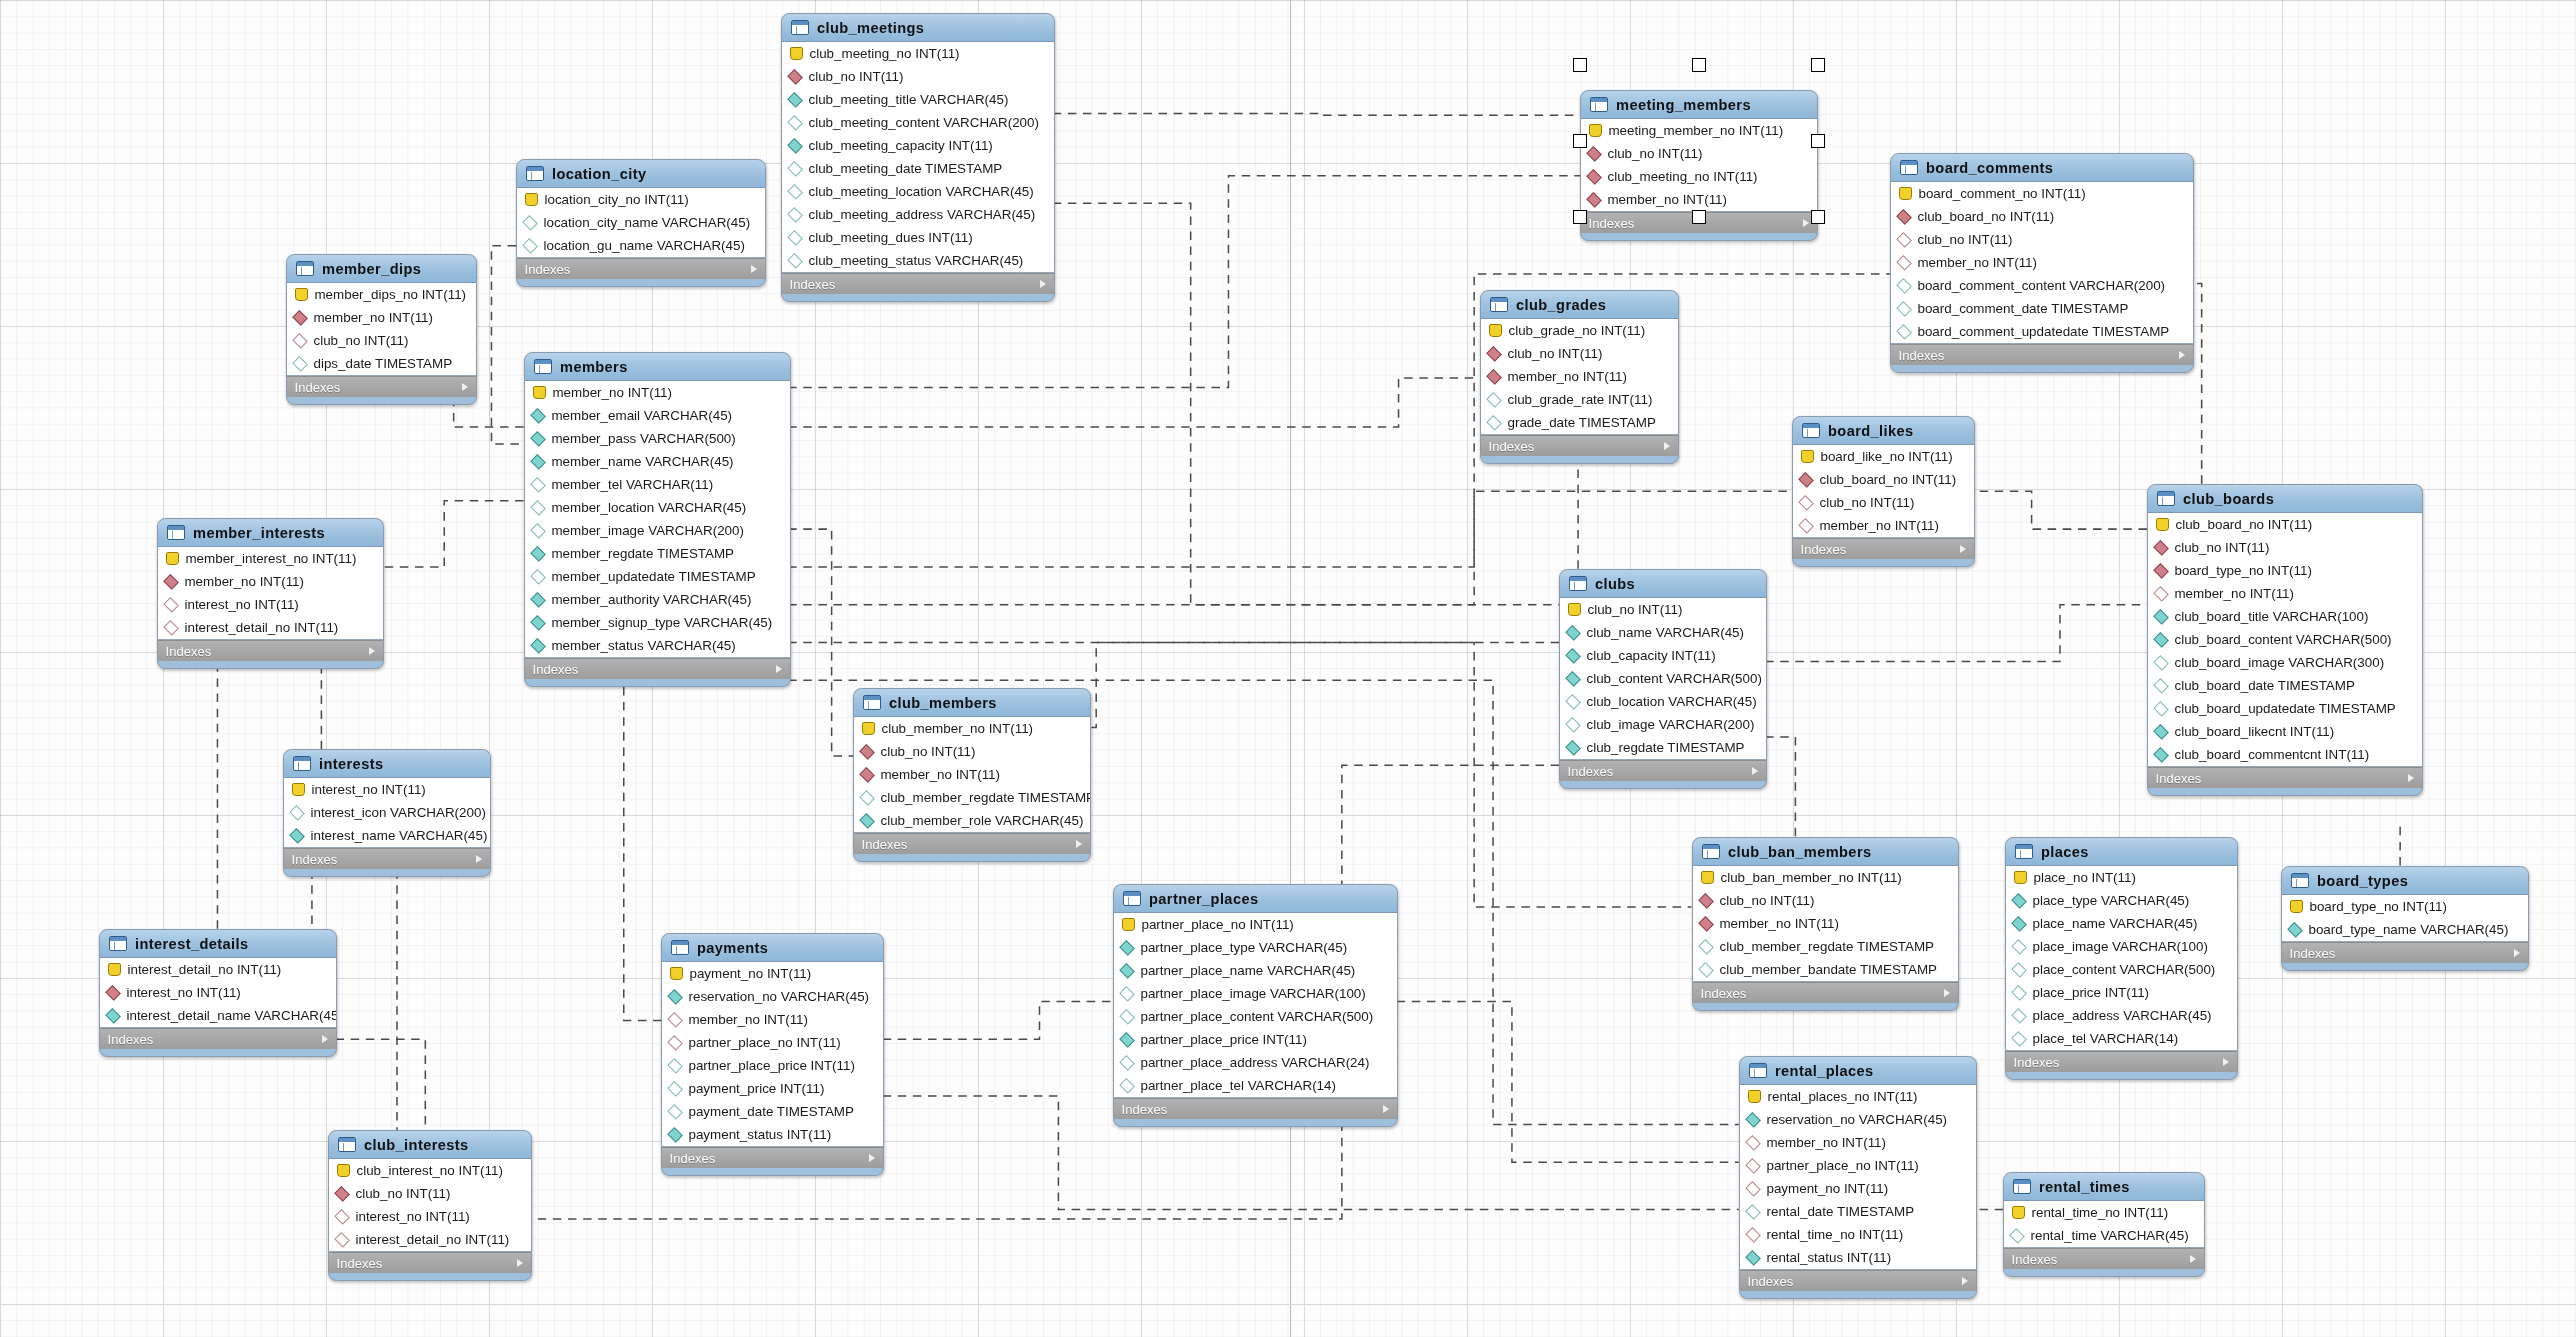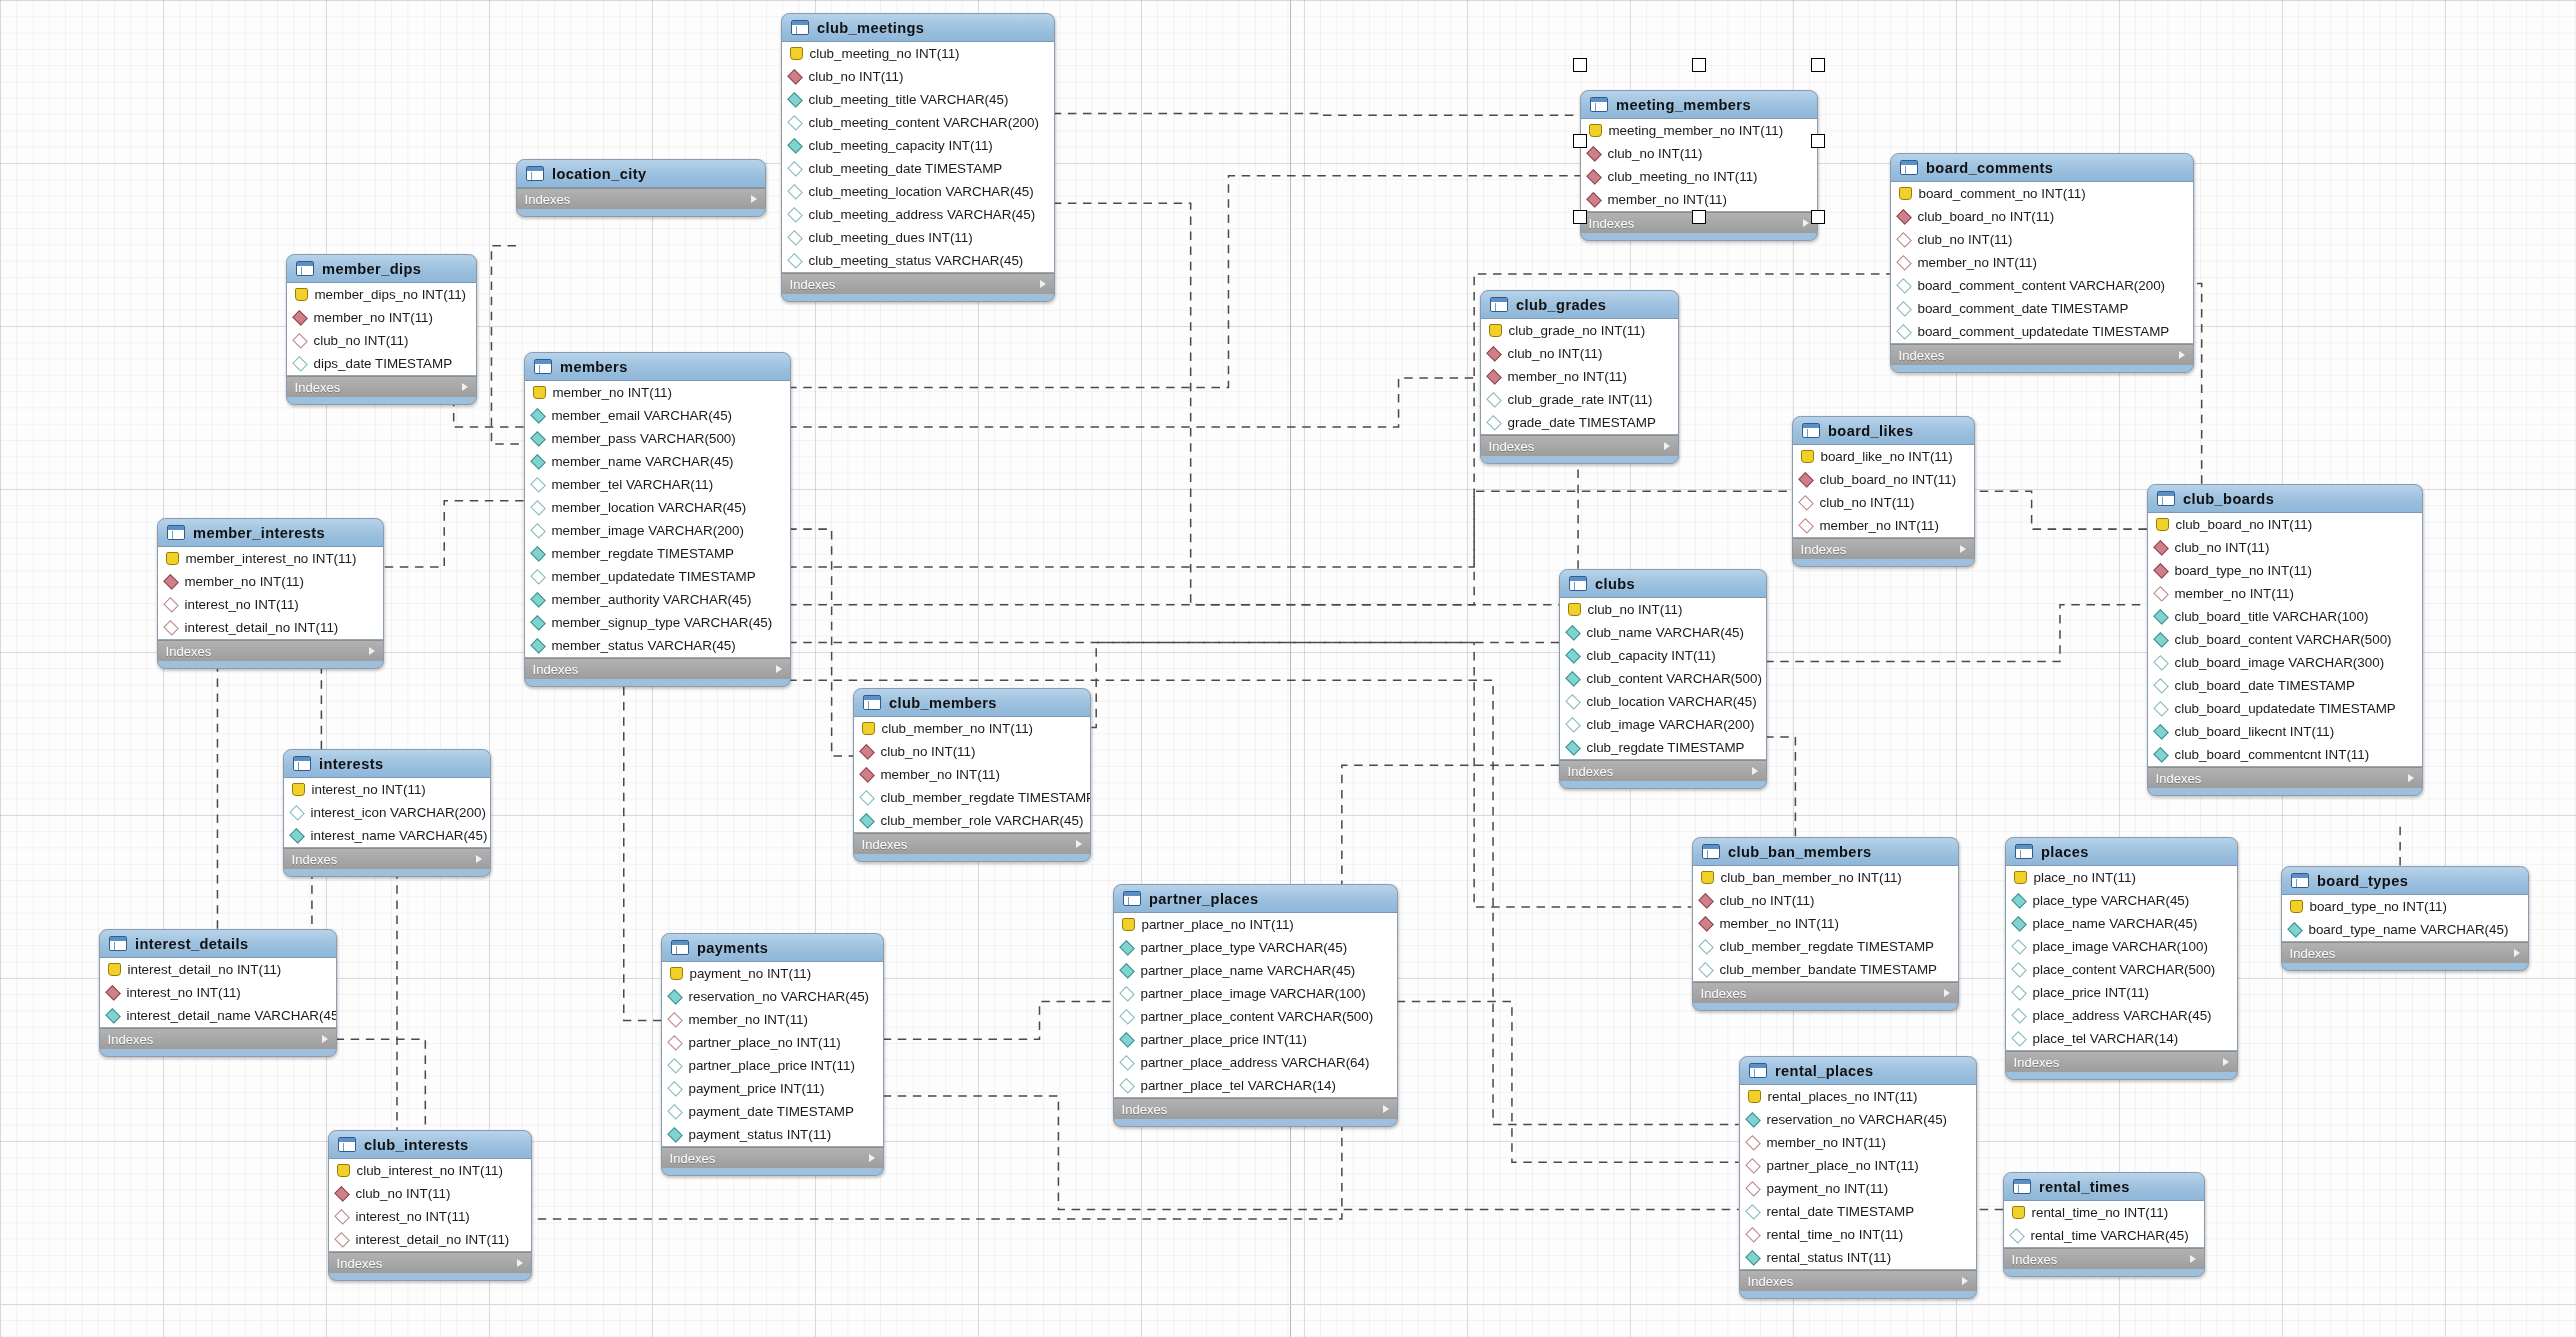--- a/index.html
+++ b/index.html
@@ -275,20 +275,34 @@
           <span>Indexes</span>
           <span class="arrow"></span>
         </div>
       </div>
       <div class="tbl" style="left: 516px; top: 159px; width: 248px;">
         <div class="hdr">
           <span class="tbl-icon"></span>
           <span class="tname">location_city</span>
           <span class="caret"></span>
         </div>
+        <div class="cols">
+          <div class="col">
+            <span class="mk pk"></span>
+            <span>location_city_no INT(11)</span>
+          </div>
+          <div class="col">
+            <span class="mk nu"></span>
+            <span>location_city_name VARCHAR(45)</span>
+          </div>
+          <div class="col">
+            <span class="mk nu"></span>
+            <span>location_gu_name VARCHAR(45)</span>
+          </div>
+        </div>
         <div class="idx">
           <span>Indexes</span>
           <span class="arrow"></span>
         </div>
       </div>
       <div class="tbl" style="left: 286px; top: 254px; width: 189px;">
         <div class="hdr">
           <span class="tbl-icon"></span>
           <span class="tname">member_dips</span>
           <span class="caret"></span>
@@ -774,21 +788,21 @@
           <div class="col">
             <span class="mk nu"></span>
             <span>partner_place_content VARCHAR(500)</span>
           </div>
           <div class="col">
             <span class="mk nn"></span>
             <span>partner_place_price INT(11)</span>
           </div>
           <div class="col">
             <span class="mk nu"></span>
-            <span>partner_place_address VARCHAR(64)</span>
+            <span>partner_place_address VARCHAR(24)</span>
           </div>
           <div class="col">
             <span class="mk nu"></span>
             <span>partner_place_tel VARCHAR(14)</span>
           </div>
         </div>
         <div class="idx">
           <span>Indexes</span>
           <span class="arrow"></span>
         </div>

